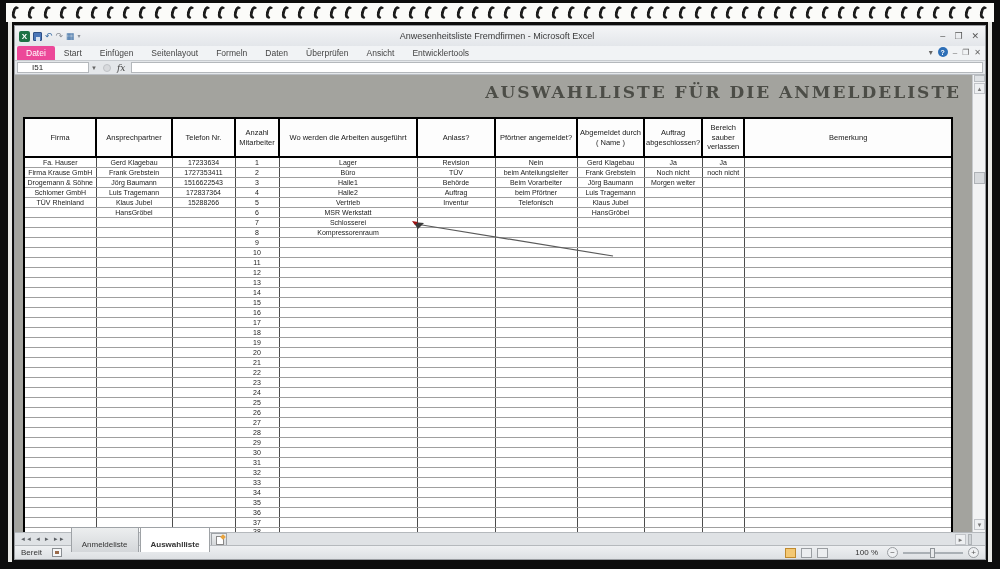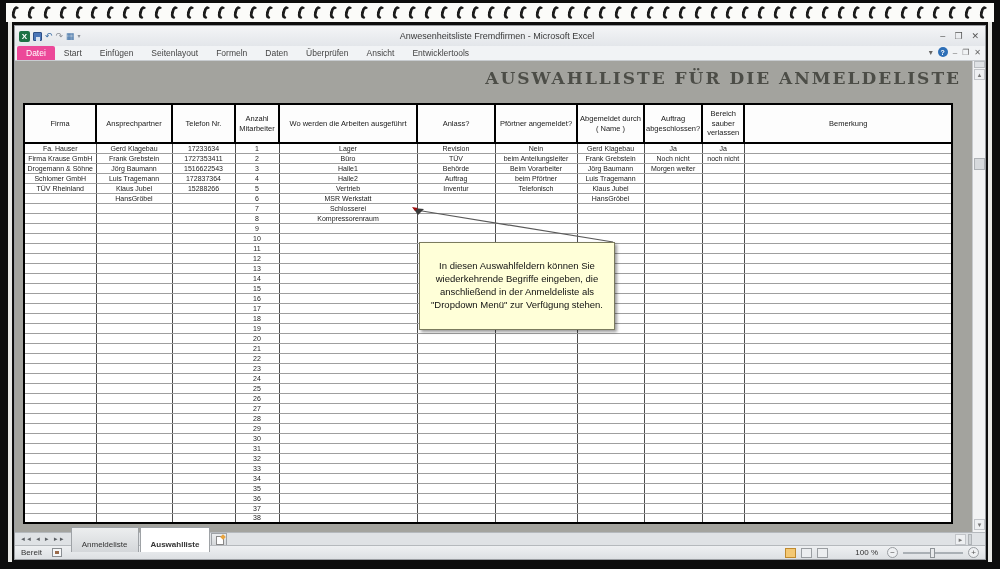--- a/index.html
+++ b/index.html
@@ -236,20 +236,27 @@
         <div class="rtab">Entwicklertools</div>
         <div class="menurow-right">
         <span>▾</span>
         <span class="help-ico">?</span>
         <span>–</span>
         <span>❐</span>
         <span>✕</span>
       </div>
     </div>
 
+    <div class="formulabar">
+      <div class="namebox">I51</div>
+      <span class="nb-caret">▼</span>
+      <span class="fb-circle"></span>
+      <span class="fx">fx</span>
+      <div class="fb-input"></div>
+    </div>
 
     <div class="worksheet">
       <div class="ws-title">AUSWAHLLISTE FÜR DIE ANMELDELISTE</div>
 
       <table class="grid" id="grid">
           <colgroup>
             <col style="width: 72px;">
             <col style="width: 76px;">
             <col style="width: 63px;">
             <col style="width: 44px;">
@@ -773,21 +780,20 @@
             </tr>
           </tbody>
         </table>
 
       <svg class="leader" width="946" height="465">
         <line x1="401" y1="149" x2="598" y2="181" stroke="#5a5a5a" stroke-width="1.2"></line>
         <polygon points="398,147 409,148 403,154" fill="#3a3a3a"></polygon>
         <polygon points="397,146 403,147 400,150" fill="#a01010"></polygon>
       </svg>
 
-      <div class="callout">In diesen Auswahlfeldern können Sie wiederkehrende Begriffe eingeben, die anschließend in der Anmeldeliste als "Dropdown Menü" zur Verfügung stehen.</div>
 
       <div class="vscroll">
         <div class="vs-split"></div>
         <div class="vs-up">▲</div>
         <div class="vs-thumb"></div>
         <div class="vs-down">▼</div>
       </div>
     </div>
 
     <div class="tabbar">

